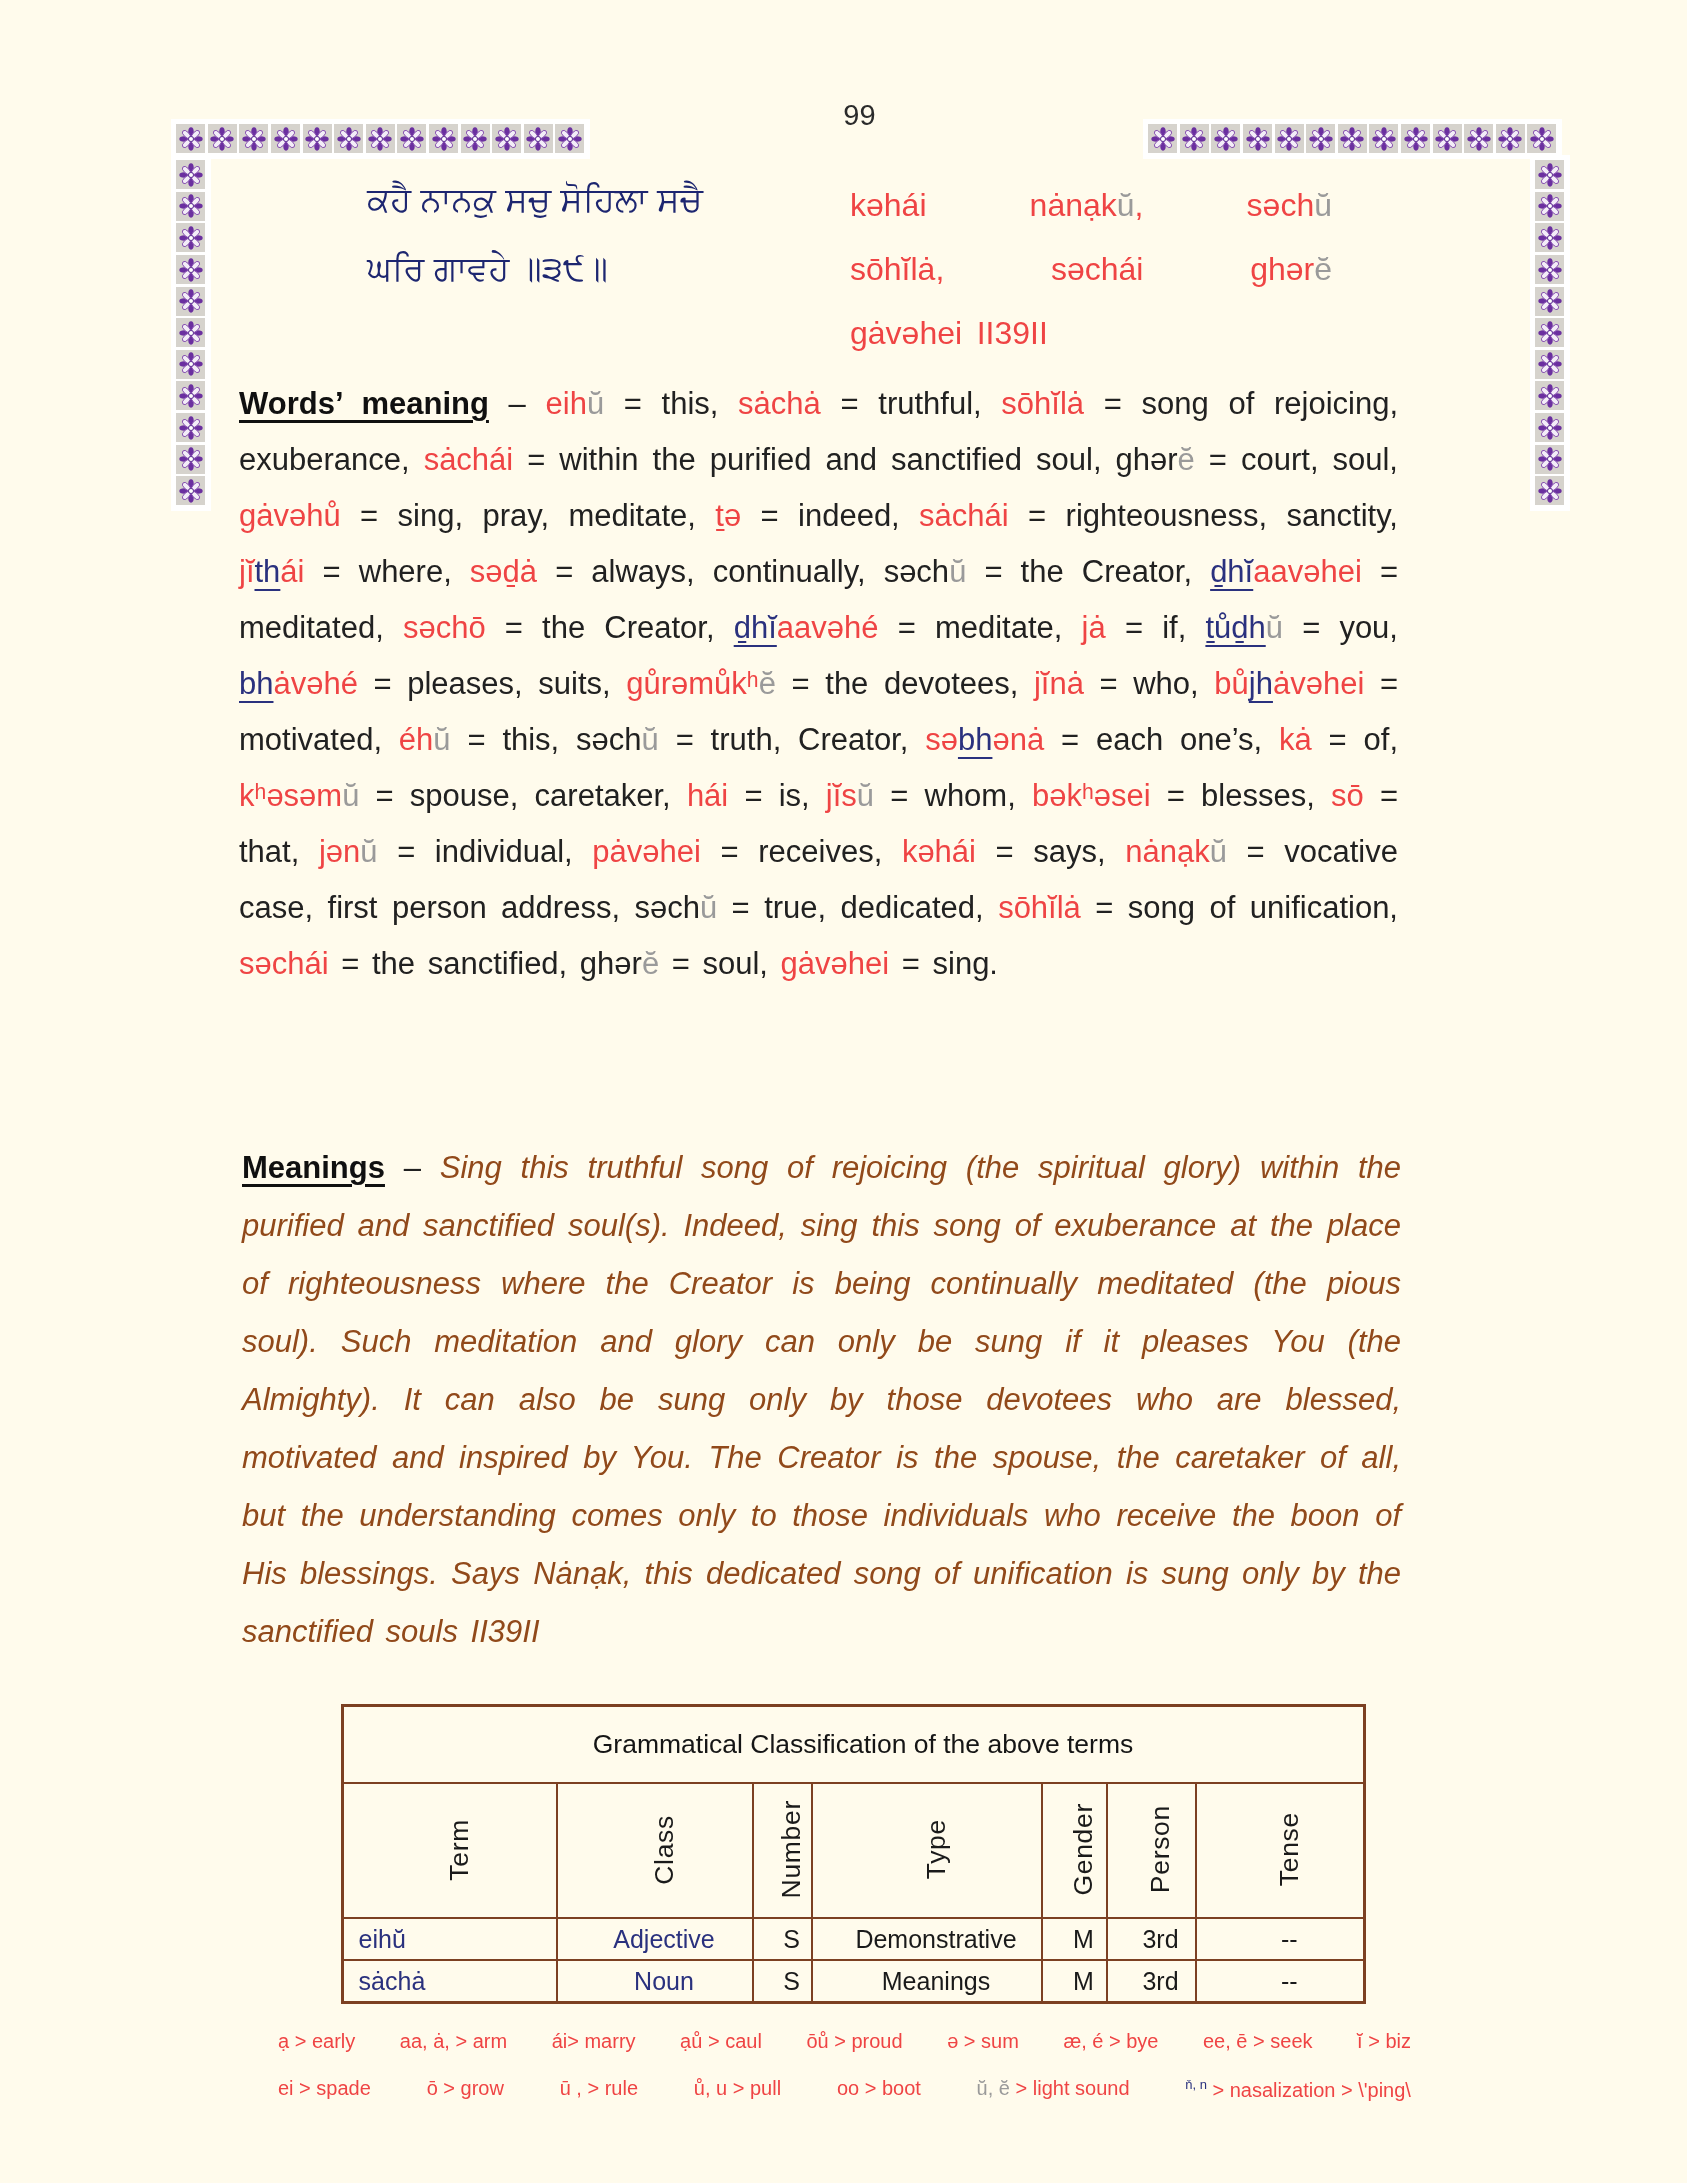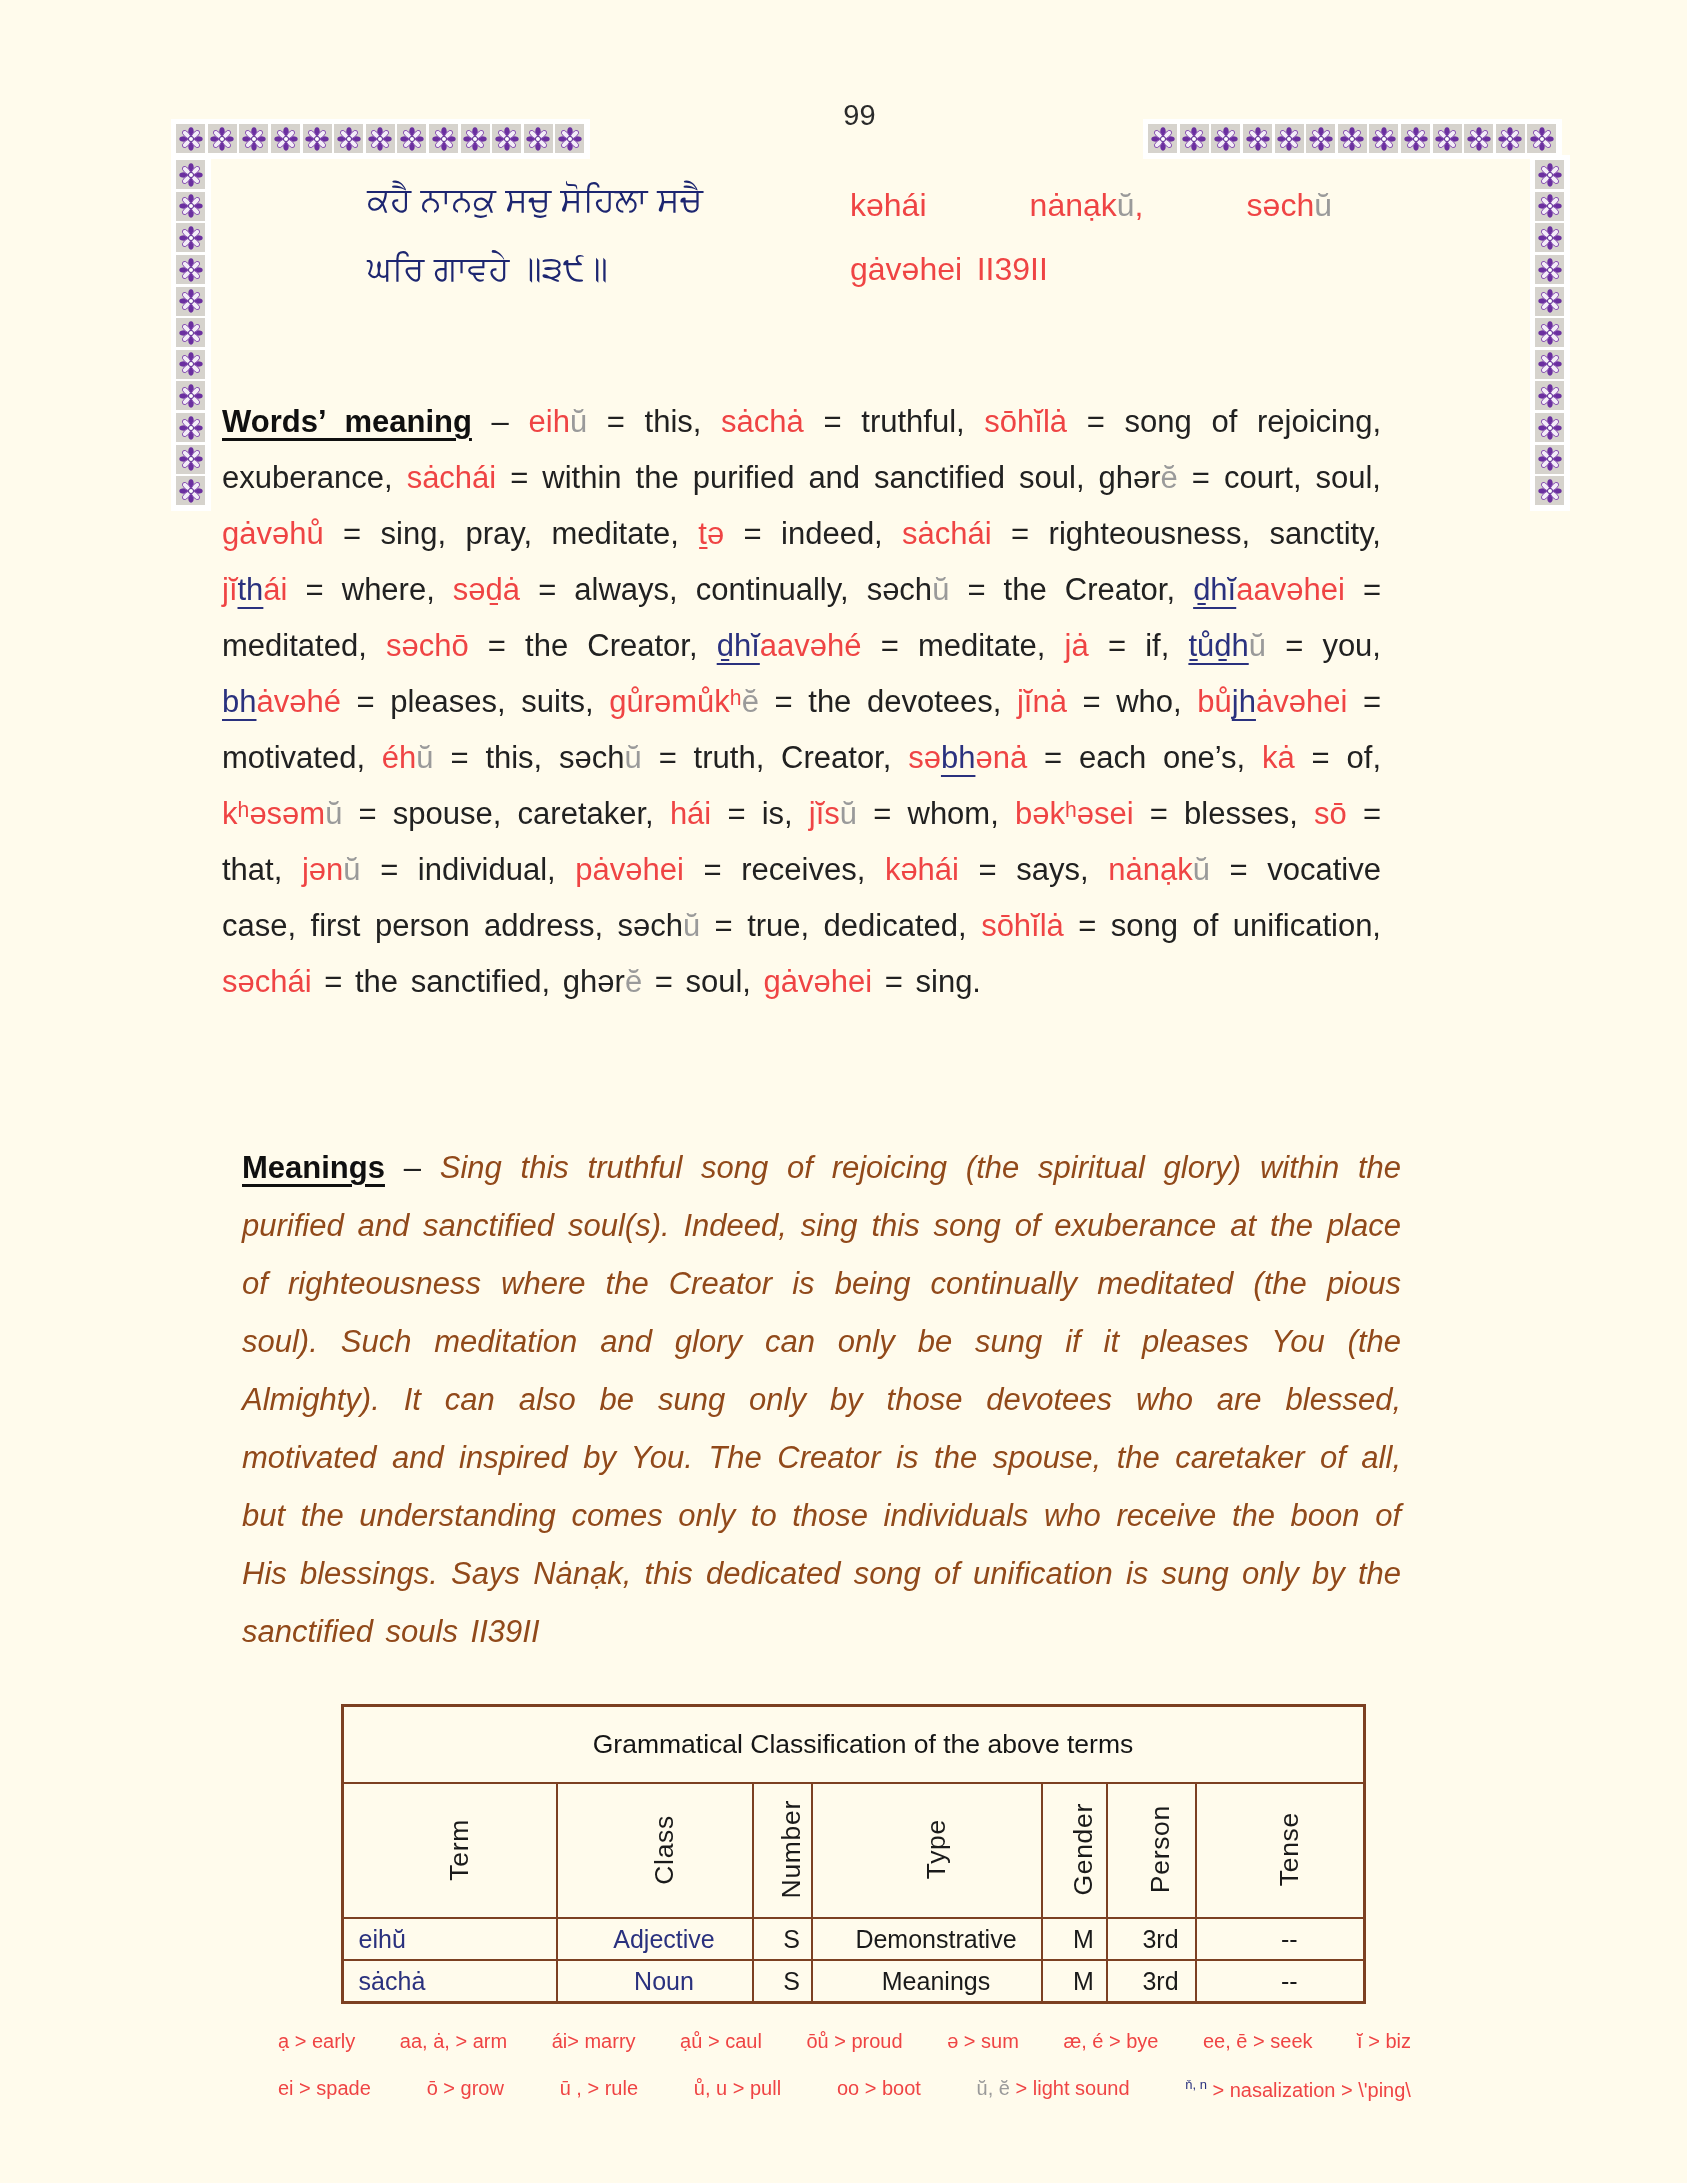--- a/index.html
+++ b/index.html
@@ -48,21 +48,21 @@
         text-decoration-thickness:2.6px; text-underline-offset:6px;}
   .sg.tu{color:#2A317E; text-decoration:underline;
         text-decoration-thickness:2px; text-underline-offset:6.6px;}
   .sg.it{color:#91491A; font-style:italic;}
   .sg.sup{vertical-align:super; font-size:0.65em;}
   
   .para{
     position:absolute; left:222px; width:1159px;
     text-align:justify; font-size:31px; word-spacing:4px;
   }
-  #words-meaning{top:394px;  line-height:56px;}
+  #words-meaning{top:376px;  line-height:56px;margin-left:17px;}
   #meanings     {top:1139px; line-height:58px; font-size:31px;margin-left:20px;}
   
   .gtable-wrap{position:absolute; left:341px; top:1704px;}
   table.gtable{border-collapse:collapse; border:3.3px solid #7C4022; background:#FFFBEC;}
   table.gtable td, table.gtable th{border:2px solid #7C4022;padding-left:20px;}
   td.title-cell{
     height:73px; text-align:center; font-size:26.5px; font-weight:500; color:#151515;
   }
   tr.hdr-row th{height:131px; font-weight:500; text-align:center; vertical-align:middle;}
   .vtext{
@@ -822,20 +822,25 @@
   <div class="gurmukhi">
     <div>ਕਹੈ ਨਾਨਕੁ ਸਚੁ ਸੋਹਿਲਾ ਸਚੈ</div>
     <div>ਘਰਿ ਗਾਵਹੇ ॥੩੯॥</div>
   </div>
 
   <div class="translit">
     <div class="tl-line">
         <span class="word"><span class="sg t">kəhái</span></span>
         <span class="word"><span class="sg t">nȧnạk</span><span class="sg g">ŭ</span><span class="sg t">,</span></span>
         <span class="word"><span class="sg t">səch</span><span class="sg g">ŭ</span></span>
+      </div>
+    <div class="tl-line">
+        <span class="word"><span class="sg t">sōhĭlȧ,</span></span>
+        <span class="word"><span class="sg t">səchái</span></span>
+        <span class="word"><span class="sg t">ghər</span><span class="sg g">ĕ</span></span>
       </div>
     <div class="tl-line last">
         <span class="word"><span class="sg t">gȧvəhei</span></span>
         <span class="word"><span class="sg t">II39II</span></span>
       </div>
   </div>
 
   <div class="para" id="words-meaning"><span class="sg h">Words’ meaning</span><span class="sg en"> – </span><span class="sg t">eih</span><span class="sg g">ŭ</span><span class="sg en"> = this, </span><span class="sg t">sȧchȧ</span><span class="sg en"> = truthful, </span><span class="sg t">sōhĭlȧ</span><span class="sg en"> = song of rejoicing,  exuberance, </span><span class="sg t">sȧchái</span><span class="sg en"> = within the purified and sanctified soul, ghər</span><span class="sg g">ĕ</span><span class="sg en"> = court, soul,  </span><span class="sg t">gȧvəhů</span><span class="sg en"> = sing, pray, meditate, </span><span class="sg t">ṯə</span><span class="sg en"> = indeed, </span><span class="sg t">sȧchái</span><span class="sg en"> = righteousness, sanctity,  </span><span class="sg t">jĭ</span><span class="sg tu">th</span><span class="sg t">ái</span><span class="sg en"> = where, </span><span class="sg t">səḏȧ</span><span class="sg en"> = always, continually, səch</span><span class="sg g">ŭ</span><span class="sg en"> = the Creator,  </span><span class="sg tu">ḏhĭ</span><span class="sg t">aavəhei</span><span class="sg en"> = meditated, </span><span class="sg t">səchō</span><span class="sg en"> = the Creator, </span><span class="sg tu">ḏhĭ</span><span class="sg t">aavəhé</span><span class="sg en"> = meditate, </span><span class="sg t">jȧ</span><span class="sg en"> = if, </span><span class="sg tu">ṯůḏh</span><span class="sg g">ŭ</span><span class="sg en"> = you, </span><span class="sg tu">bh</span><span class="sg t">ȧvəhé</span><span class="sg en"> = pleases, suits, </span><span class="sg t">gůrəmůkʰ</span><span class="sg g">ĕ</span><span class="sg en"> = the devotees,  </span><span class="sg t">jĭnȧ</span><span class="sg en"> = who, </span><span class="sg t">bů</span><span class="sg tu">jh</span><span class="sg t">ȧvəhei</span><span class="sg en"> = motivated, </span><span class="sg t">éh</span><span class="sg g">ŭ</span><span class="sg en"> = this, səch</span><span class="sg g">ŭ</span><span class="sg en"> = truth, Creator,  </span><span class="sg t">sə</span><span class="sg tu">bh</span><span class="sg t">ənȧ</span><span class="sg en"> = each one’s, </span><span class="sg t">kȧ</span><span class="sg en"> = of, </span><span class="sg t">kʰəsəm</span><span class="sg g">ŭ</span><span class="sg en"> = spouse, caretaker, </span><span class="sg t">hái</span><span class="sg en"> = is, </span><span class="sg t">jĭs</span><span class="sg g">ŭ</span><span class="sg en"> = whom, </span><span class="sg t">bəkʰəsei</span><span class="sg en"> = blesses, </span><span class="sg t">sō</span><span class="sg en"> = that, </span><span class="sg t">jən</span><span class="sg g">ŭ</span><span class="sg en"> =  individual, </span><span class="sg t">pȧvəhei</span><span class="sg en"> = receives, </span><span class="sg t">kəhái</span><span class="sg en"> = says, </span><span class="sg t">nȧnạk</span><span class="sg g">ŭ</span><span class="sg en"> = vocative case, first person address,  səch</span><span class="sg g">ŭ</span><span class="sg en"> = true, dedicated, </span><span class="sg t">sōhĭlȧ</span><span class="sg en"> = song of unification, </span><span class="sg t">səchái</span><span class="sg en"> = the sanctified, ghər</span><span class="sg g">ĕ</span><span class="sg en"> = soul, </span><span class="sg t">gȧvəhei</span><span class="sg en"> = sing.</span></div>
 
   <div class="para" id="meanings"><span class="sg h">Meanings</span><span class="sg en"> – </span><span class="sg it">Sing this truthful song of rejoicing (the spiritual glory) within the purified and sanctified soul(s). Indeed, sing this song of exuberance at the place of righteousness where the Creator is being continually meditated (the pious soul). Such meditation and glory can only be sung if it pleases You (the Almighty). It can also be sung only by those devotees who are blessed,  motivated and inspired by You. The Creator is the spouse, the caretaker of all, but the understanding comes only to those individuals who receive the boon of His blessings. Says Nȧnạk, this dedicated song of unification is sung only by the sanctified souls II39II</span></div>

